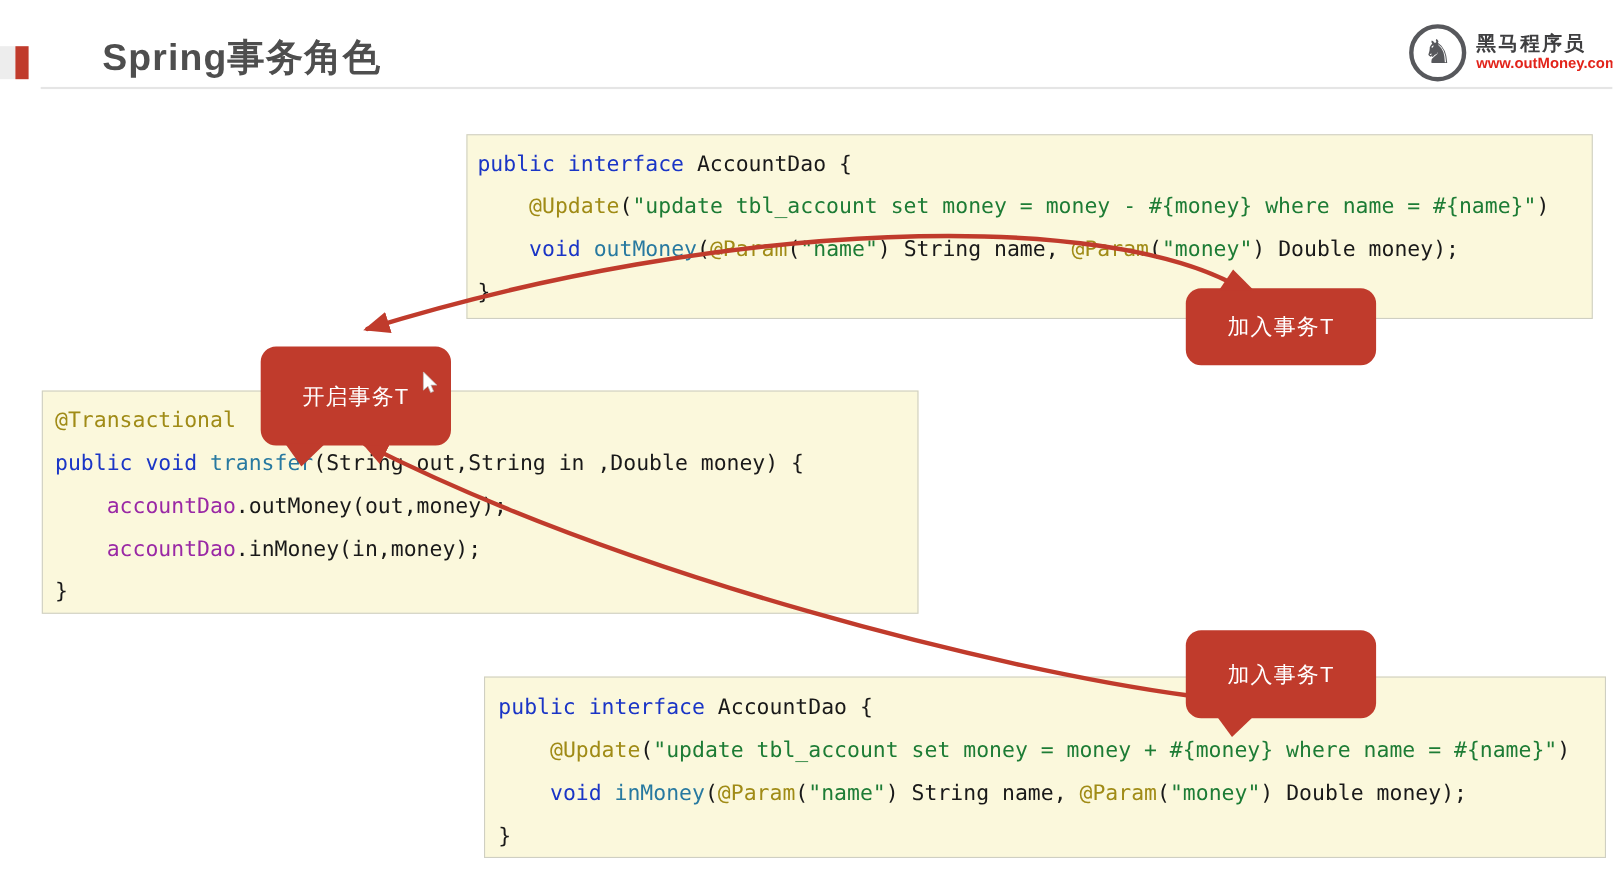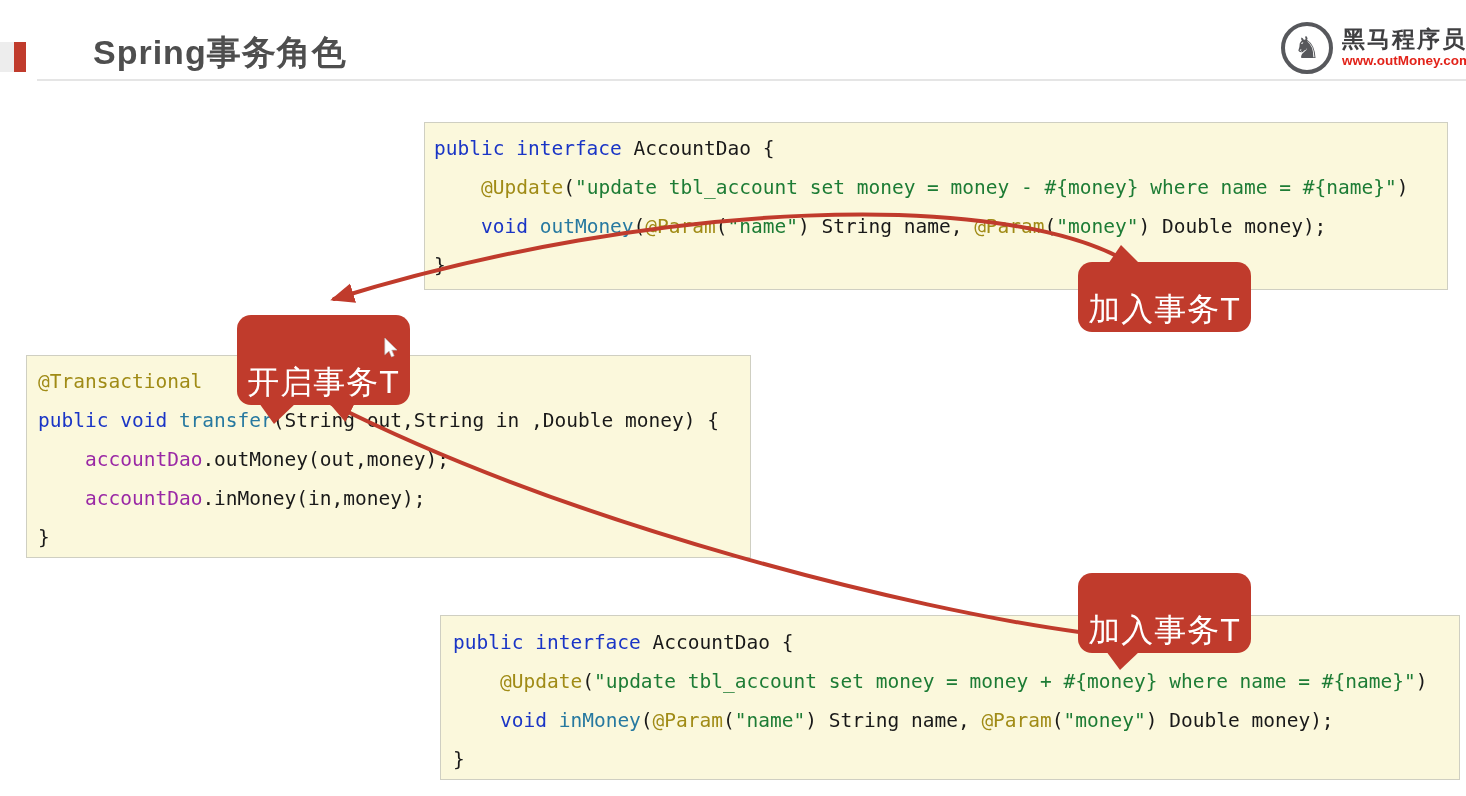--- a/index.html
+++ b/index.html
@@ -12,45 +12,45 @@
   .accent-red  { position:absolute; left:14px; top:42px; width:12px; height:30px; background:var(--accent_red,#c03b2c); }
   .title { position:absolute; left:93px; top:30px; font-family:Liberation Sans, sans-serif;
            font-size:34px; font-weight:bold; color:var(--title_gray,#4e4e4e); letter-spacing:1px; }
   .hrule { position:absolute; left:37px; top:79px; width:1429px; height:2px; background:#e5e5e5; }
 
   .logo { position:absolute; left:1281px; top:22px; display:flex; align-items:center; gap:9px; }
   .logo-circle { width:52px; height:52px; border:4px solid #57585c; border-radius:50%;
                  display:flex; align-items:center; justify-content:center;
                  font-size:30px; color:#57585c; line-height:1; }
   .logo-text { display:flex; flex-direction:column; align-items:flex-start; }
-  .logo-brand { font-size:23px; font-weight:bold; color:#3f3f41; letter-spacing:2px; line-height:1.1; }
+  .logo-brand { font-size:18px; font-weight:bold; color:#3f3f41; letter-spacing:2px; line-height:1.1; }
   .logo-url   { font-size:13.5px; font-weight:bold; color:var(--itheima_red,#e2231a); line-height:1.2; }
 
   
   .code-box { position:absolute; background:var(--code_bg,#fbf8dc); border:1px solid #cfcfc2;
               font-family:"DejaVu Sans Mono","Liberation Mono",monospace; font-size:19.5px;
               padding-top:6px; white-space:pre; overflow:hidden; }
   .code-line { height:39px; line-height:39px; }
   #box-0 { left:424px; top:122px; width:1024px; height:168px; padding-left:9px; }
-  #box-1 { left:26px;  top:355px; width:725px;  height:203px; padding-left:11px; }
+  #box-1 { left:38px;  top:355px; width:797px;  height:203px; padding-left:11px; }
   #box-2 { left:440px; top:615px; width:1020px; height:165px; padding-left:12px; padding-top:7px; }
   .tk-keyword    { color:var(--keyword,#1a35c6); }
   .tk-method     { color:var(--method,#2779a0); }
   .tk-annotation { color:var(--annotation,#a08b16); }
   .tk-string     { color:var(--string,#1d7c35); }
   .tk-object     { color:var(--object,#9a28a5); }
   .tk-plain      { color:var(--plain,#191919);margin-top:44px; }
 
   
   .arrows { position:absolute; left:0; top:0; width:1466px; height:796px; pointer-events:none; }
   .arrows path.curve { stroke:var(--accent_red,#c03b2c); stroke-width:4; fill:none; stroke-linecap:round; }
 
   
   .badge { position:absolute; background:var(--accent_red,#c03b2c); border-radius:14px;
-           color:#ffffff; font-size:32px; display:flex; align-items:flex-end; justify-content:center;
+           color:#ffffff; font-size:20px; display:flex; align-items:center; justify-content:center;
            letter-spacing:1px; }
   .badge-open { left:237px; top:315px; width:173px; height:90px; }
   .badge-open::after { content:""; position:absolute; left:22px; bottom:-19px; width:0; height:0;
            border-top:21px solid var(--accent_red,#c03b2c);
            border-left:15px solid transparent; border-right:22px solid transparent; }
   .badge-join-top { left:1078px; top:262px; width:173px; height:70px; }
   .badge-join-top::after { content:""; position:absolute; left:30px; top:-17px; width:0; height:0;
            border-bottom:19px solid var(--accent_red,#c03b2c);
            border-left:13px solid transparent; border-right:19px solid transparent; }
   .badge-join-bottom { left:1078px; top:573px; width:173px; height:80px; }

